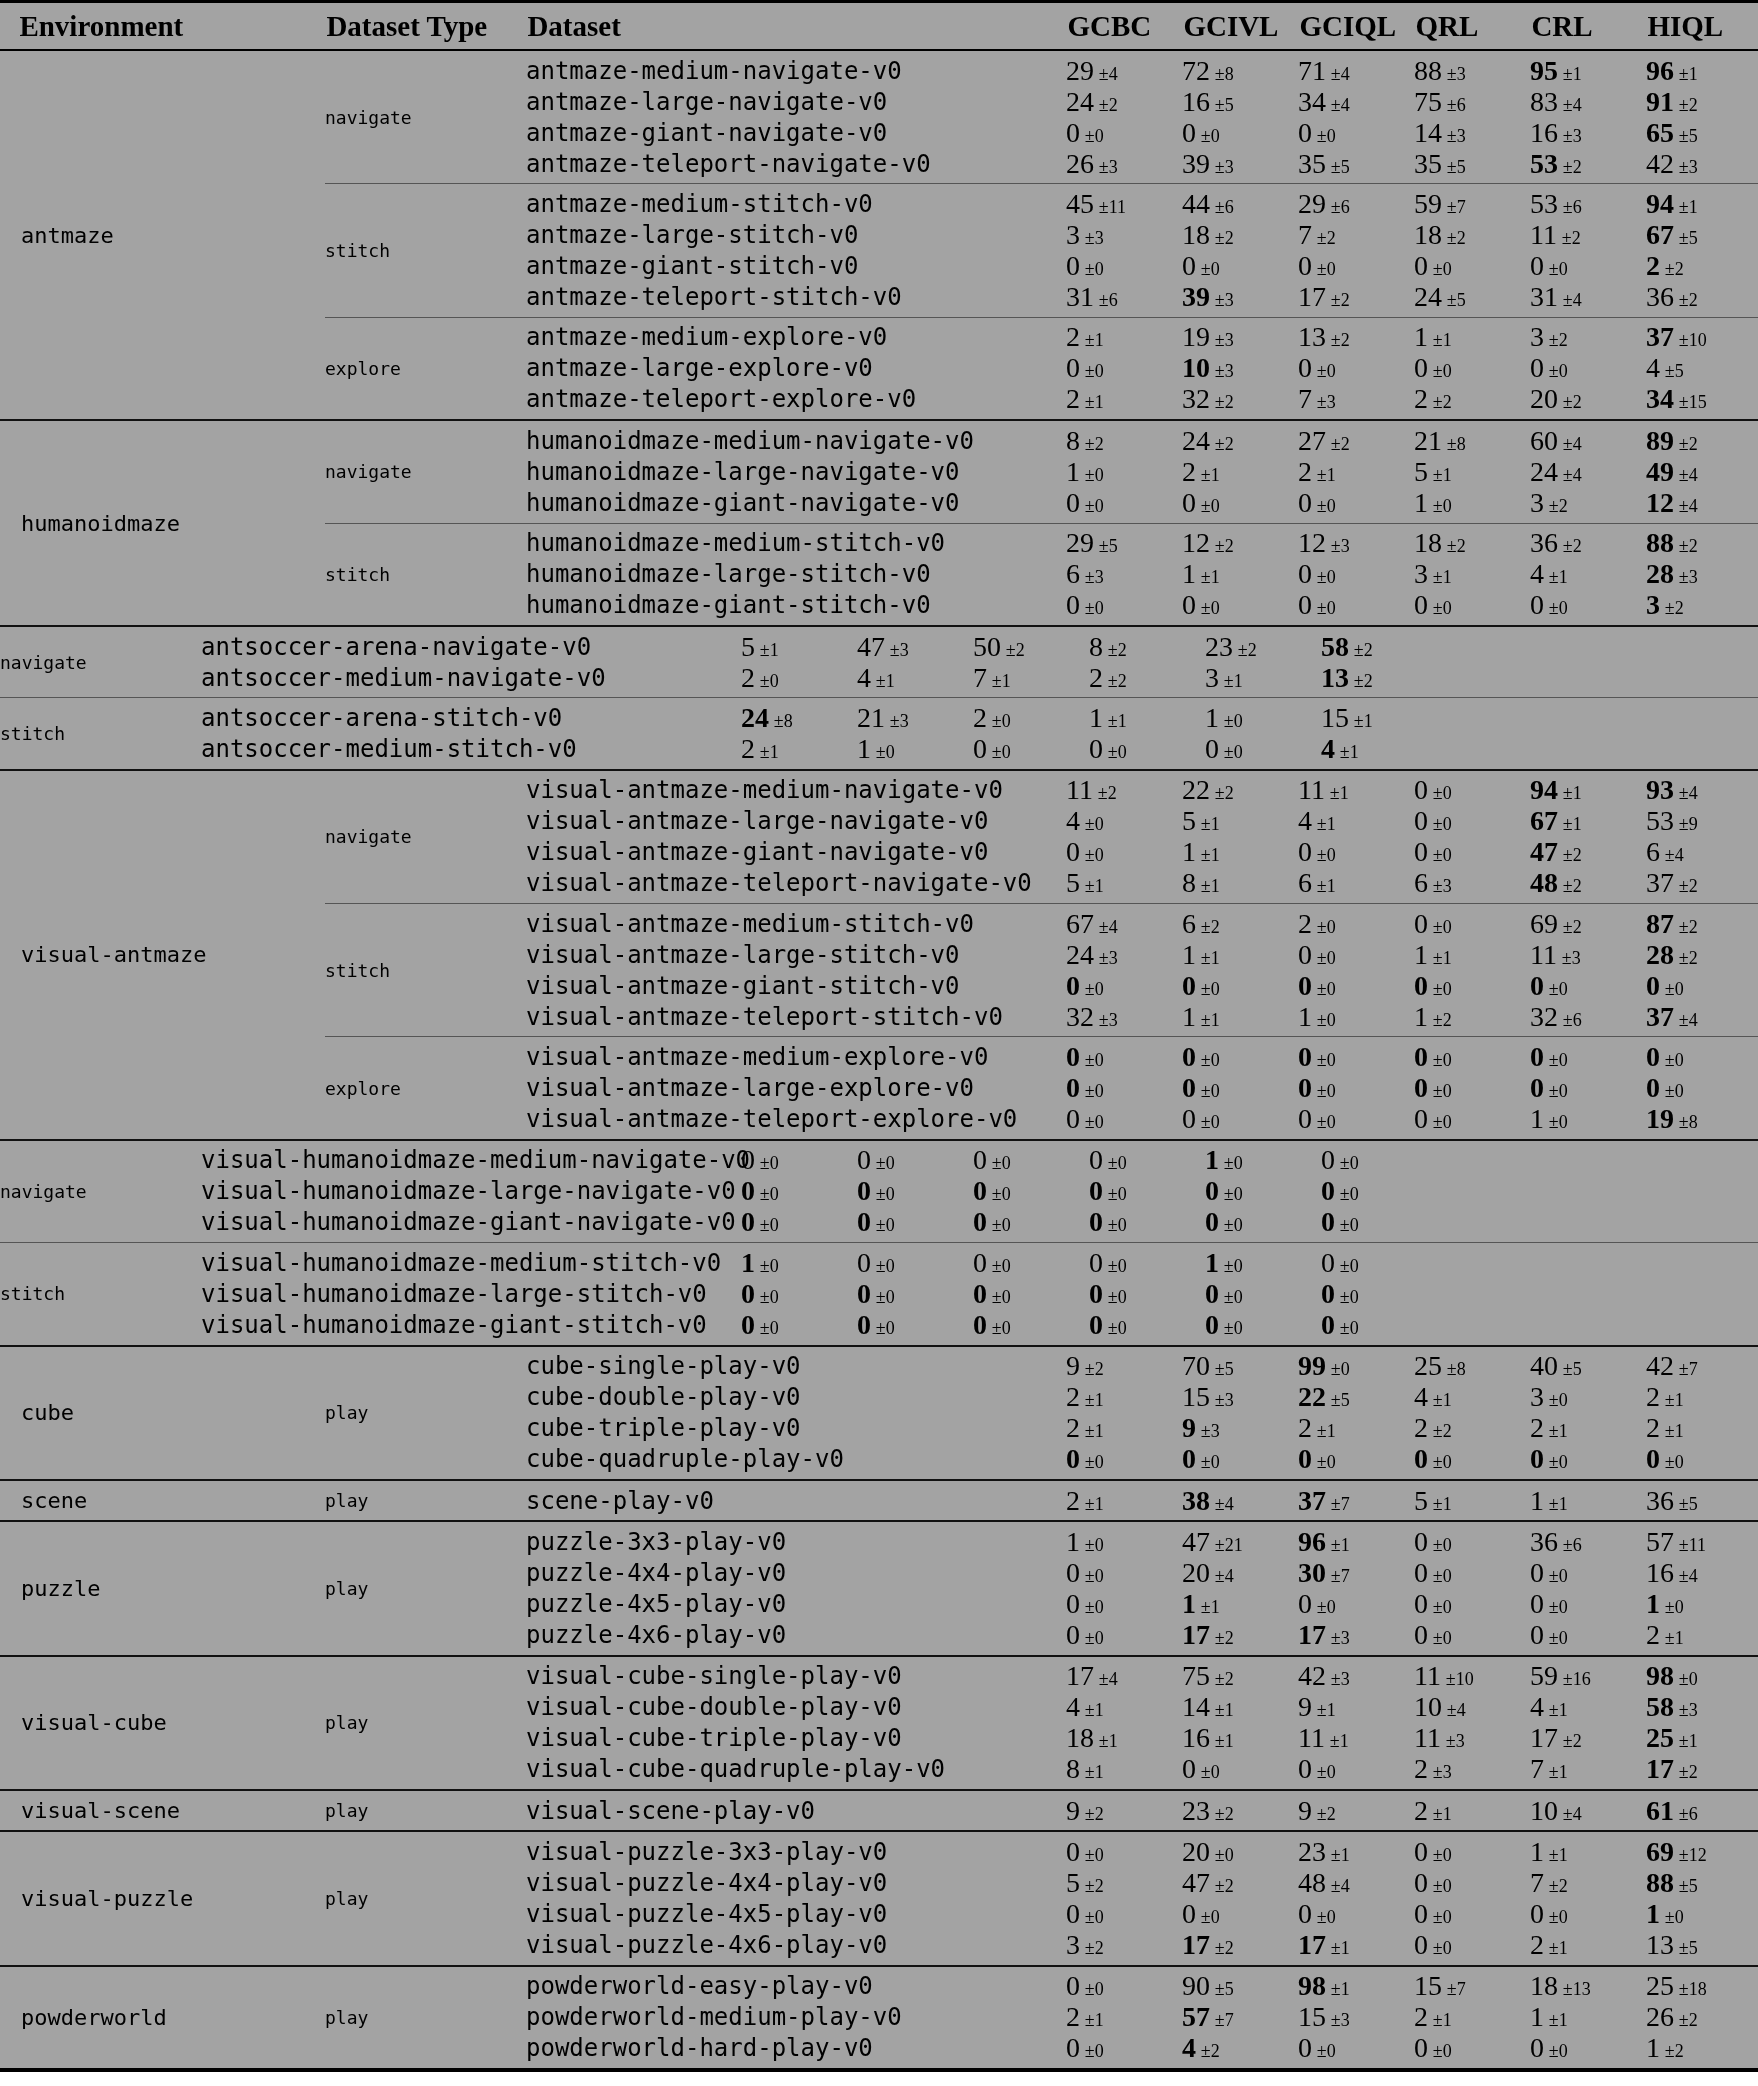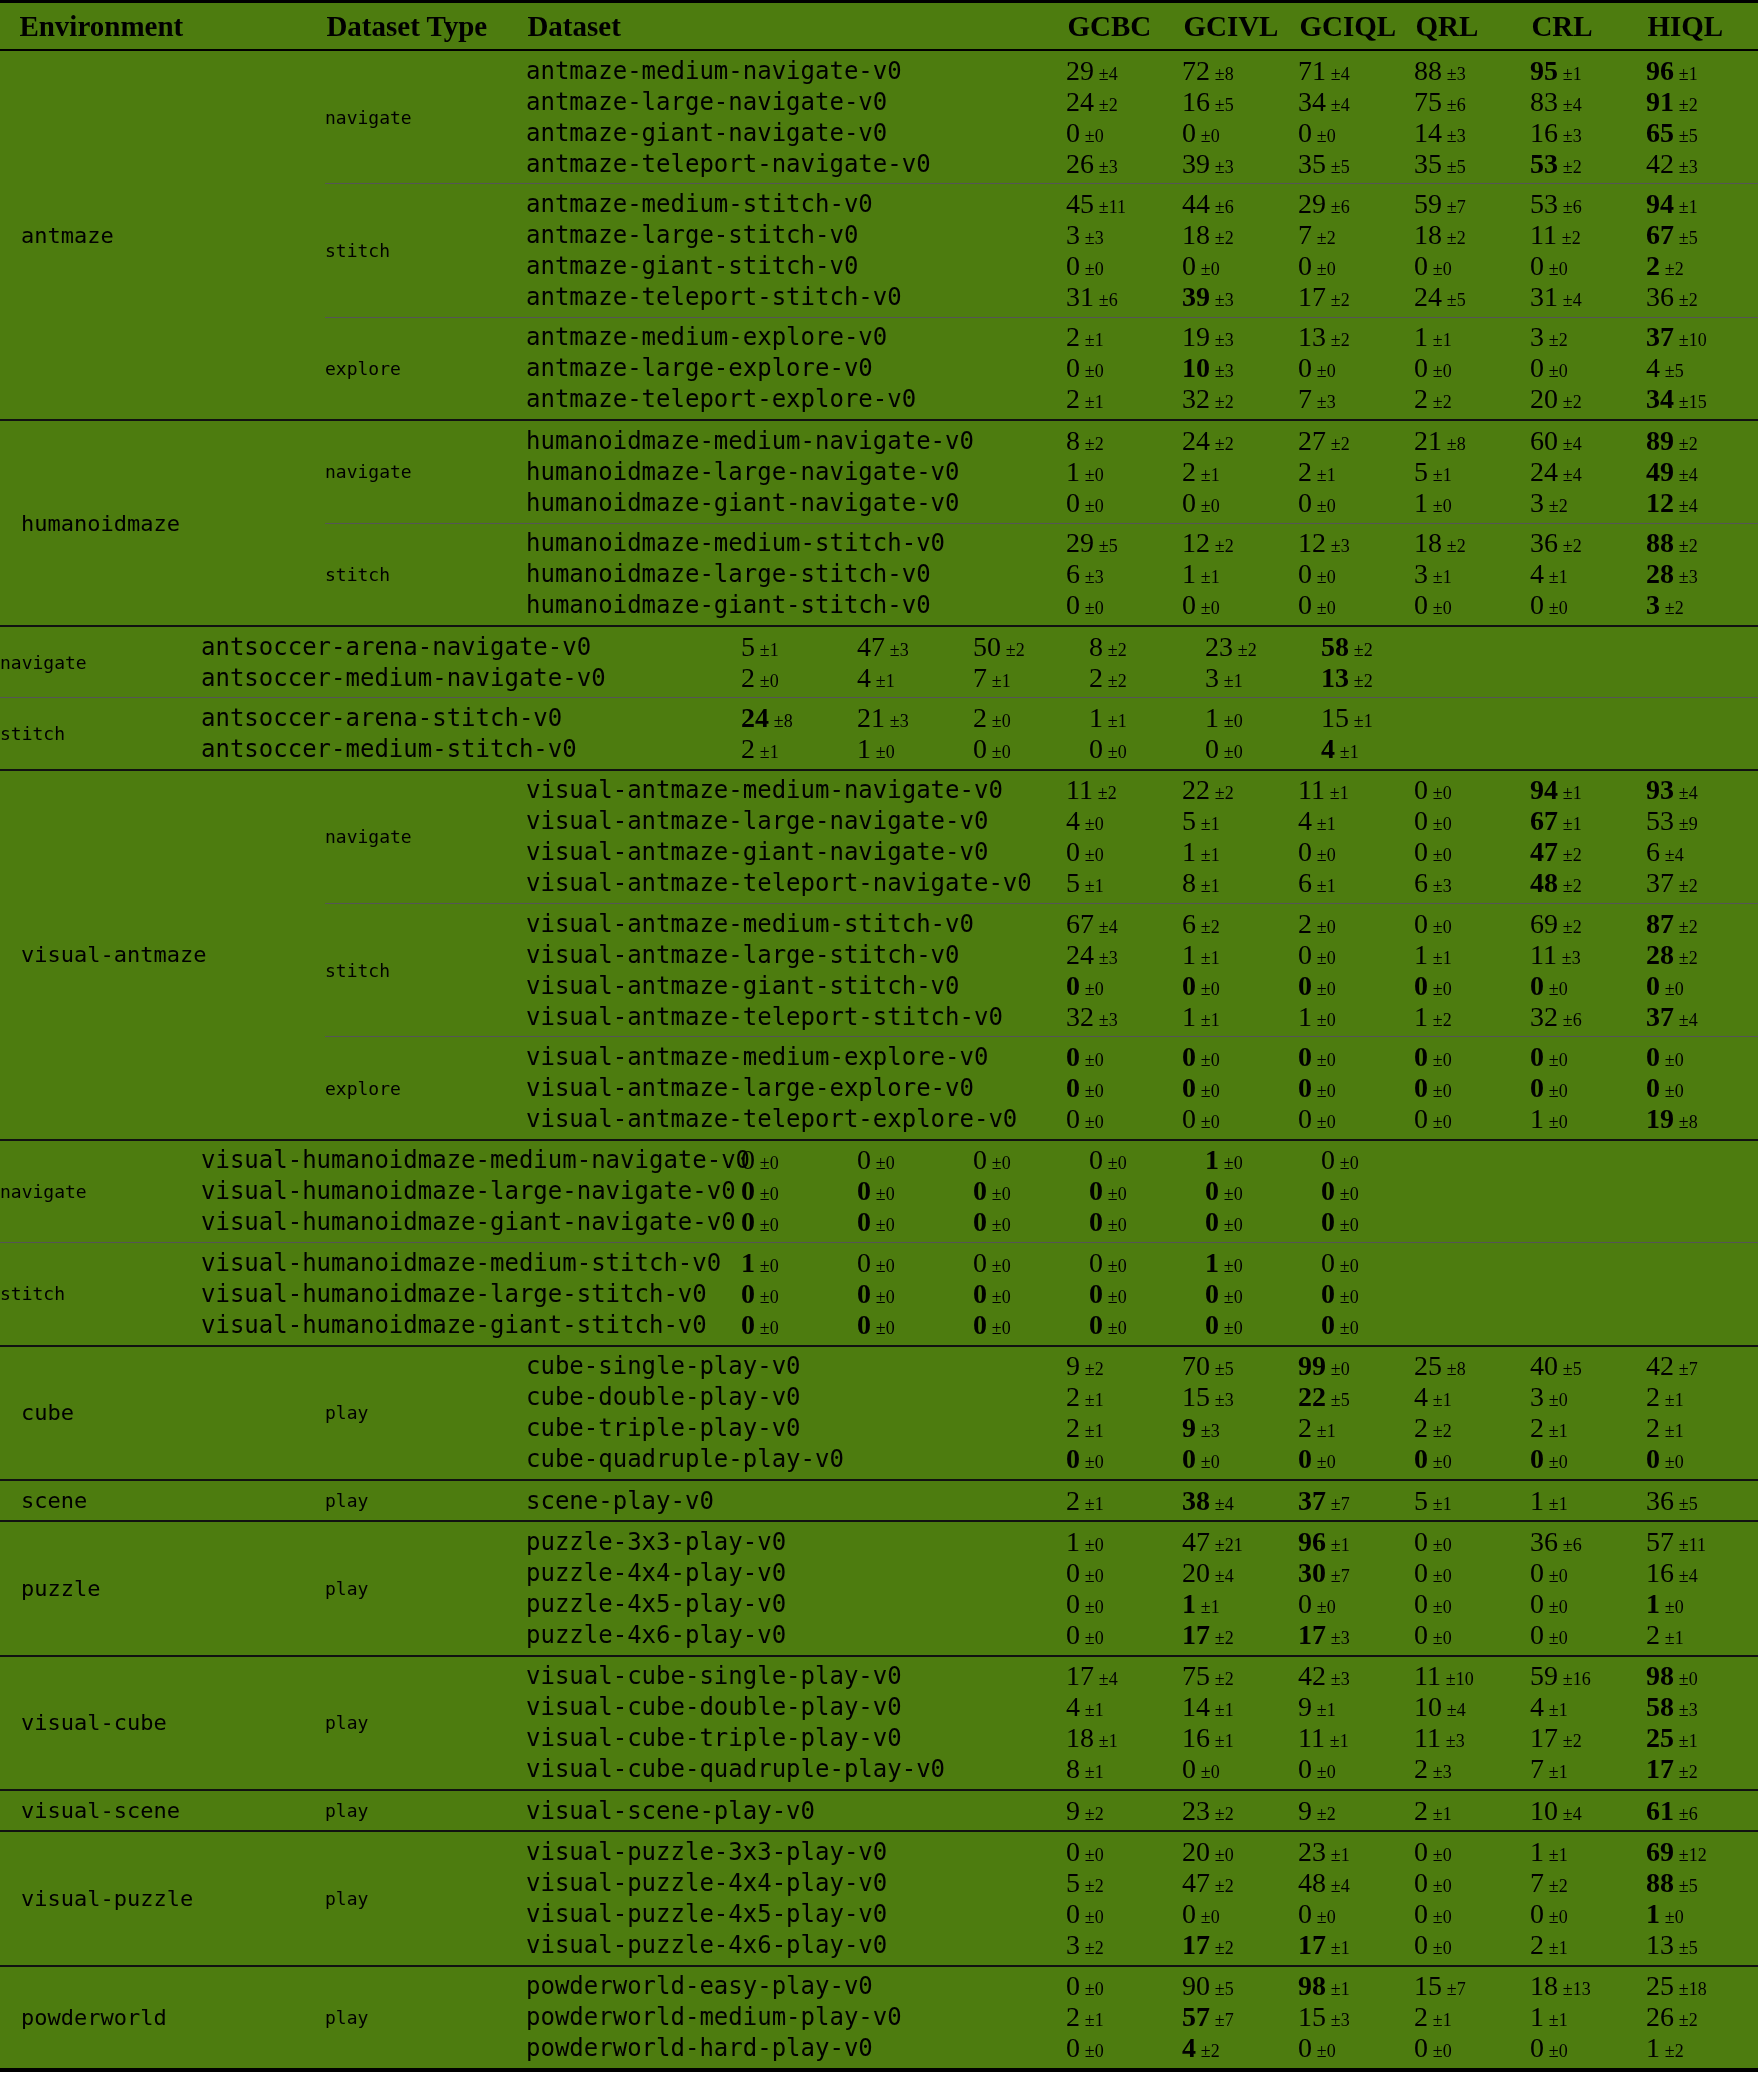--- a/index.html
+++ b/index.html
@@ -1,16 +1,16 @@
 <!DOCTYPE html>
 <html style="font-size:11px"><head>
 <meta charset="utf-8">
 <style>
   html,body{margin:0;padding:0;background:#ffffff;}
-  .page{width:1759px;box-sizing:border-box;background:#4d7c0f;color:#000;}
+  .page{width:1759px;box-sizing:border-box;background:#a3a3a3;color:#000;}
   .bench-table{
     width:1759px;
     box-sizing:border-box;
     border-top:3.5px solid #000;
     border-bottom:4.2px solid #000;
     font-family:"Liberation Serif", serif;
   }
   
   .header-row{
     display:grid;

